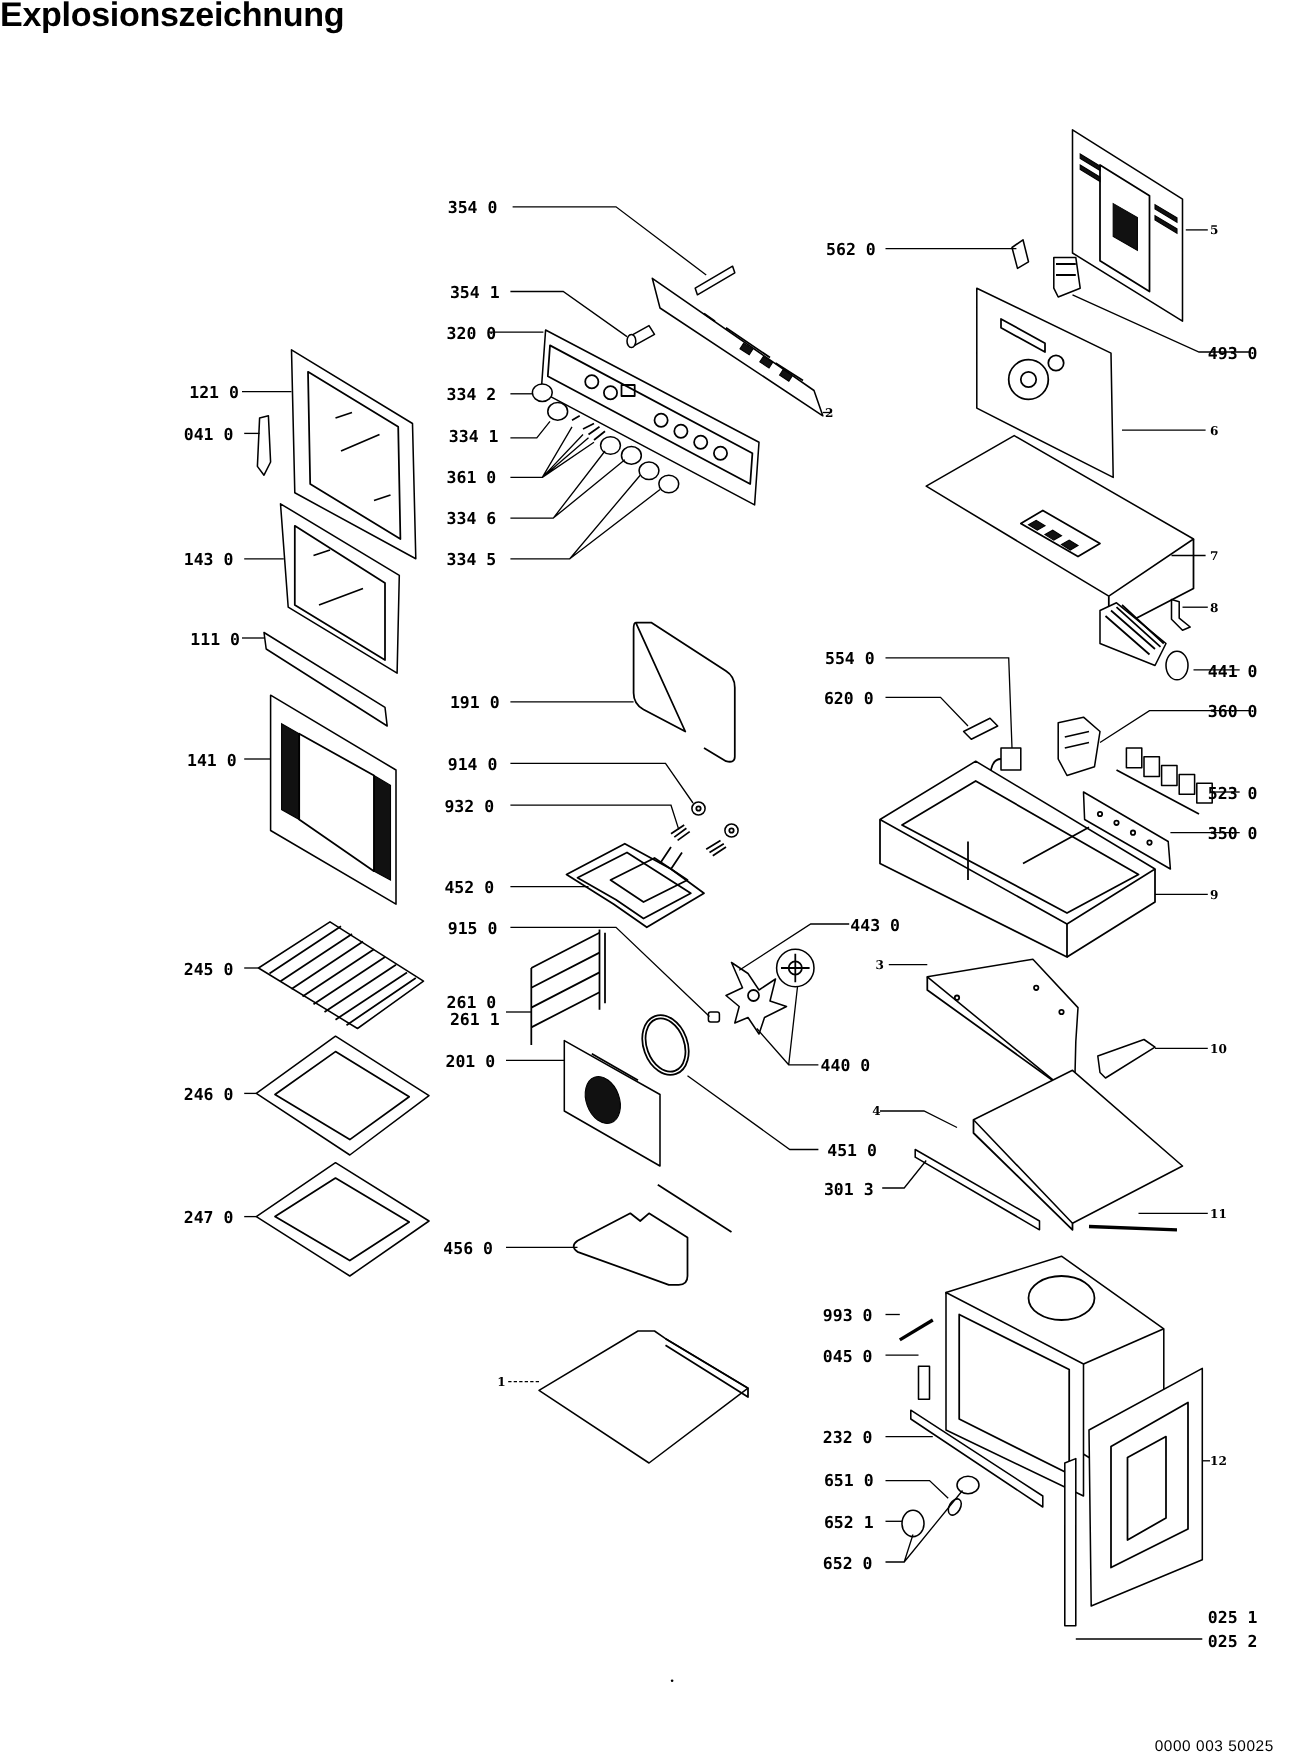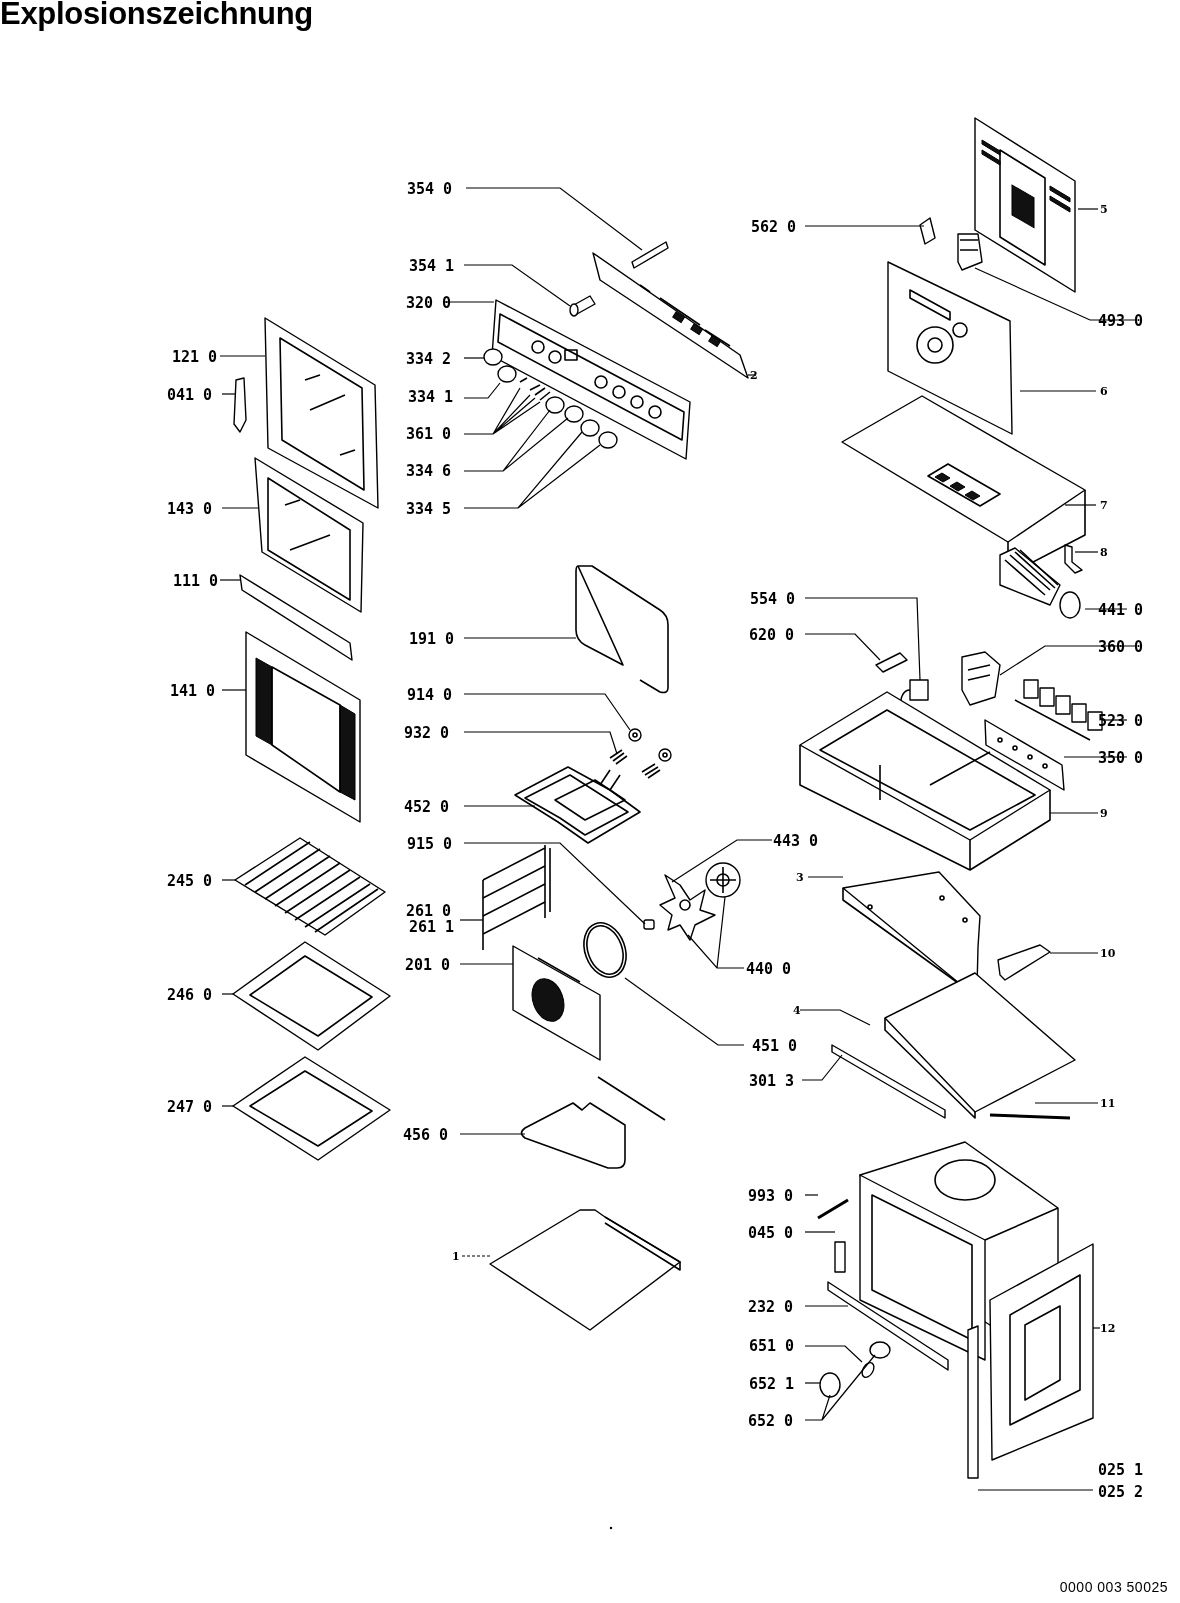--- a/index.html
+++ b/index.html
@@ -5,21 +5,21 @@
   html, body { margin:0; padding:0; background:#ffffff; }
   body { width:1180px; height:1603px; position:relative; overflow:hidden; font-family:"Liberation Sans", sans-serif; }
   #title { position:absolute; left:0; top:-4px; font-size:31px; font-weight:bold; color:#000; letter-spacing:-0.3px; }
   #diagram { position:absolute; left:0; top:0; }
   .lbl { font-family:"DejaVu Sans Mono", "Liberation Mono", monospace; font-size:15px; font-weight:bold; fill:#000; }
   .lbl-s { font-family:"DejaVu Serif", "Liberation Serif", serif; font-size:11px; font-weight:bold; fill:#000; }
   .lead { stroke:#000; stroke-width:1.2; fill:none; }
   .part { stroke:#000; stroke-width:1.6; fill:none; stroke-linejoin:round; }
   .part-f { stroke:#000; stroke-width:1.4; fill:#fff; stroke-linejoin:round; }
   .dark { fill:#111; stroke:#000; }
-  #docnum { position:absolute; right:12px; bottom:8px; font-family:"Liberation Sans", sans-serif; font-size:14px; color:#000; letter-spacing:0.5px; }
+  #docnum { position:absolute; right:22px; bottom:8px; font-family:"Liberation Sans", sans-serif; font-size:14px; color:#000; letter-spacing:0.5px; }
 </style>
 </head>
 <body>
 
 <div id="title">Explosionszeichnung</div>
 
 <svg id="diagram" width="1180" height="1603" viewBox="0 0 1180 1603">
 
   <g>
     <path class="part-f" d="M632,262 L666,242 L668,248 L634,268 Z"></path>

